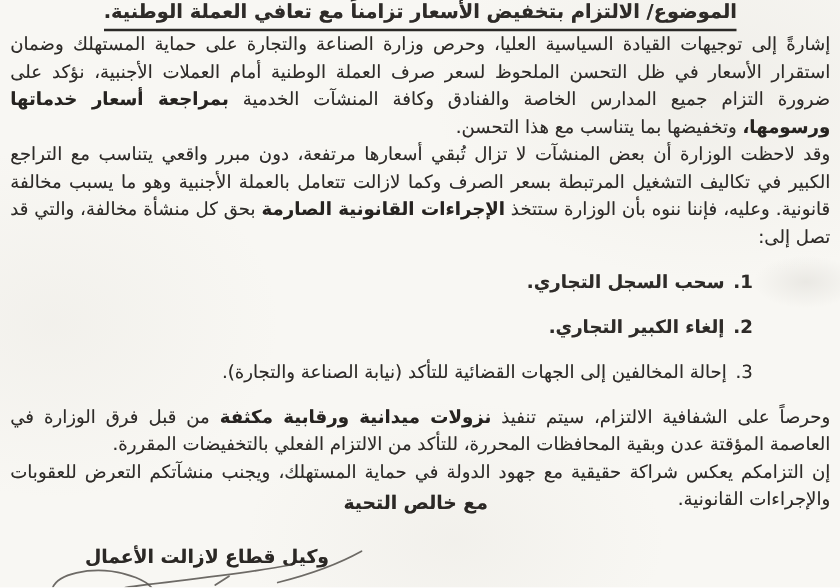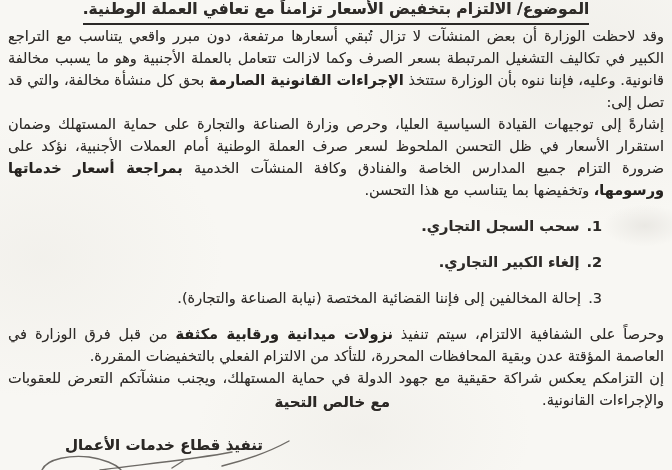--- a/index.html
+++ b/index.html
@@ -85,38 +85,38 @@
 </head>
 <body>
 
 <div class="page">
   <div class="content">
 
     <div class="subject-wrap">
       <span class="subject">الموضوع/ الالتزام بتخفيض الأسعار تزامناً مع تعافي العملة الوطنية.</span>
     </div>
 
+    <p class="para p1"><span>إشارةً إلى توجيهات القيادة السياسية العليا، وحرص وزارة الصناعة والتجارة على حماية المستهلك وضمان استقرار الأسعار في ظل التحسن الملحوظ لسعر صرف العملة الوطنية أمام العملات الأجنبية، نؤكد على ضرورة التزام جميع المدارس الخاصة والفنادق وكافة المنشآت الخدمية </span><b class="emph">بمراجعة أسعار خدماتها ورسومها،</b><span> وتخفيضها بما يتناسب مع هذا التحسن.</span></p>
+
     <p class="para p2"><span>وقد لاحظت الوزارة أن بعض المنشآت لا تزال تُبقي أسعارها مرتفعة، دون مبرر واقعي يتناسب مع التراجع الكبير في تكاليف التشغيل المرتبطة بسعر الصرف وكما لازالت تتعامل بالعملة الأجنبية وهو ما يسبب مخالفة قانونية. وعليه، فإننا ننوه بأن الوزارة ستتخذ </span><b class="emph">الإجراءات القانونية الصارمة</b><span> بحق كل منشأة مخالفة، والتي قد تصل إلى:</span></p>
-
-    <p class="para p1"><span>إشارةً إلى توجيهات القيادة السياسية العليا، وحرص وزارة الصناعة والتجارة على حماية المستهلك وضمان استقرار الأسعار في ظل التحسن الملحوظ لسعر صرف العملة الوطنية أمام العملات الأجنبية، نؤكد على ضرورة التزام جميع المدارس الخاصة والفنادق وكافة المنشآت الخدمية </span><b class="emph">بمراجعة أسعار خدماتها ورسومها،</b><span> وتخفيضها بما يتناسب مع هذا التحسن.</span></p>
 
     <ol class="penalties">
       <li class="li-bold"><span class="li-num">1.</span><span>سحب السجل التجاري.</span></li>
       <li class="li-bold"><span class="li-num">2.</span><span>إلغاء الكبير التجاري.</span></li>
-      <li><span class="li-num">3.</span><span>إحالة المخالفين إلى فإننا القضائية المختصة (نيابة الصناعة والتجارة).</span></li>
+      <li><span class="li-num">3.</span><span>إحالة المخالفين إلى الجهات القضائية للتأكد (نيابة الصناعة والتجارة).</span></li>
     </ol>
 
     <p class="para p3"><span>وحرصاً على الشفافية الالتزام، سيتم تنفيذ </span><b class="emph">نزولات ميدانية ورقابية مكثفة</b><span> من قبل فرق الوزارة في العاصمة المؤقتة عدن وبقية المحافظات المحررة، للتأكد من الالتزام الفعلي بالتخفيضات المقررة.</span></p>
 
     <p class="para p4">إن التزامكم يعكس شراكة حقيقية مع جهود الدولة في حماية المستهلك، ويجنب منشآتكم التعرض للعقوبات والإجراءات القانونية.</p>
 
   </div>
 
   <div class="closing">مع خالص التحية</div>
-  <div class="sig-title">تنفيذ قطاع خدمات الأعمال</div>
+  <div class="sig-title">وكيل قطاع لازالت الأعمال</div>
 
   <svg class="signature-svg" viewBox="0 0 310 42" xmlns="http://www.w3.org/2000/svg">
     <path d="M 25 42 C 30 30, 55 27, 72 29 C 86 31, 99 36, 104 42"></path>
     <path d="M 83 42 C 120 37, 180 31, 215 24"></path>
     <path d="M 205 38 Q 245 28, 272 13"></path>
     <path d="M 155 40 L 166 33"></path>
   </svg>
 </div>
 
 </body></html>

